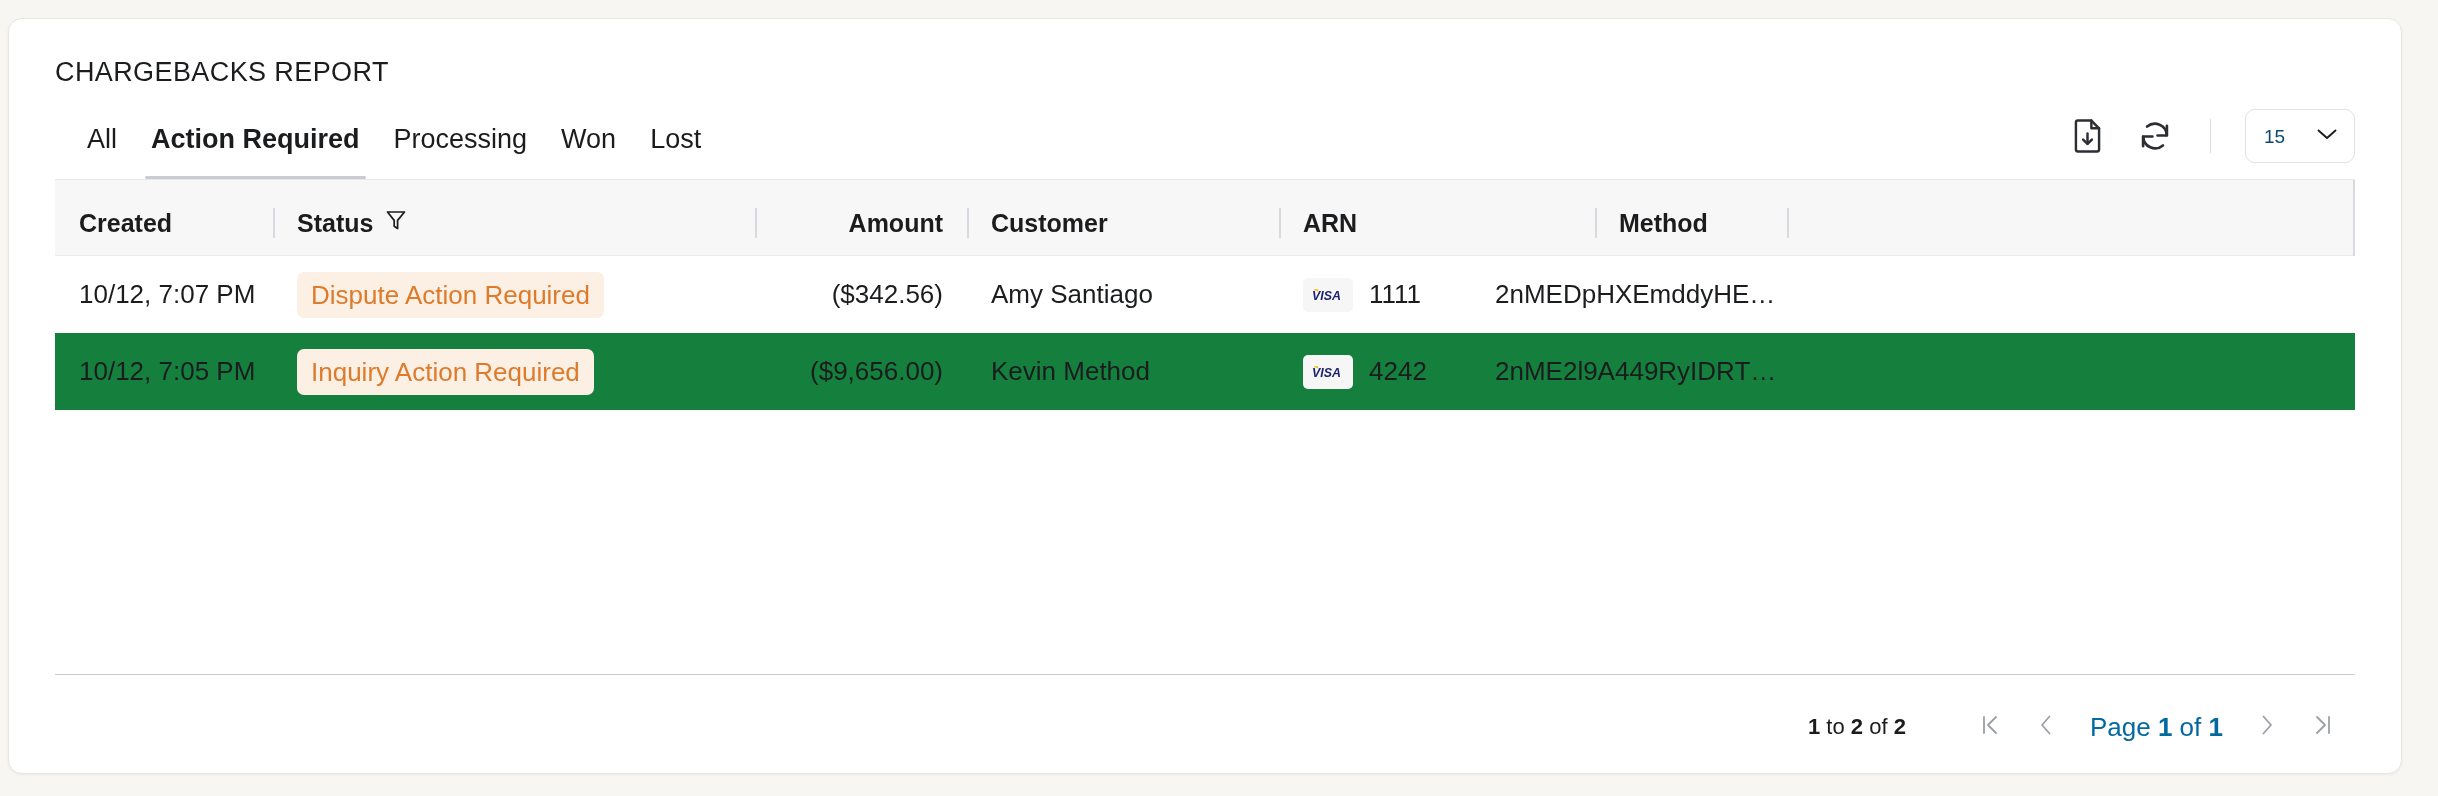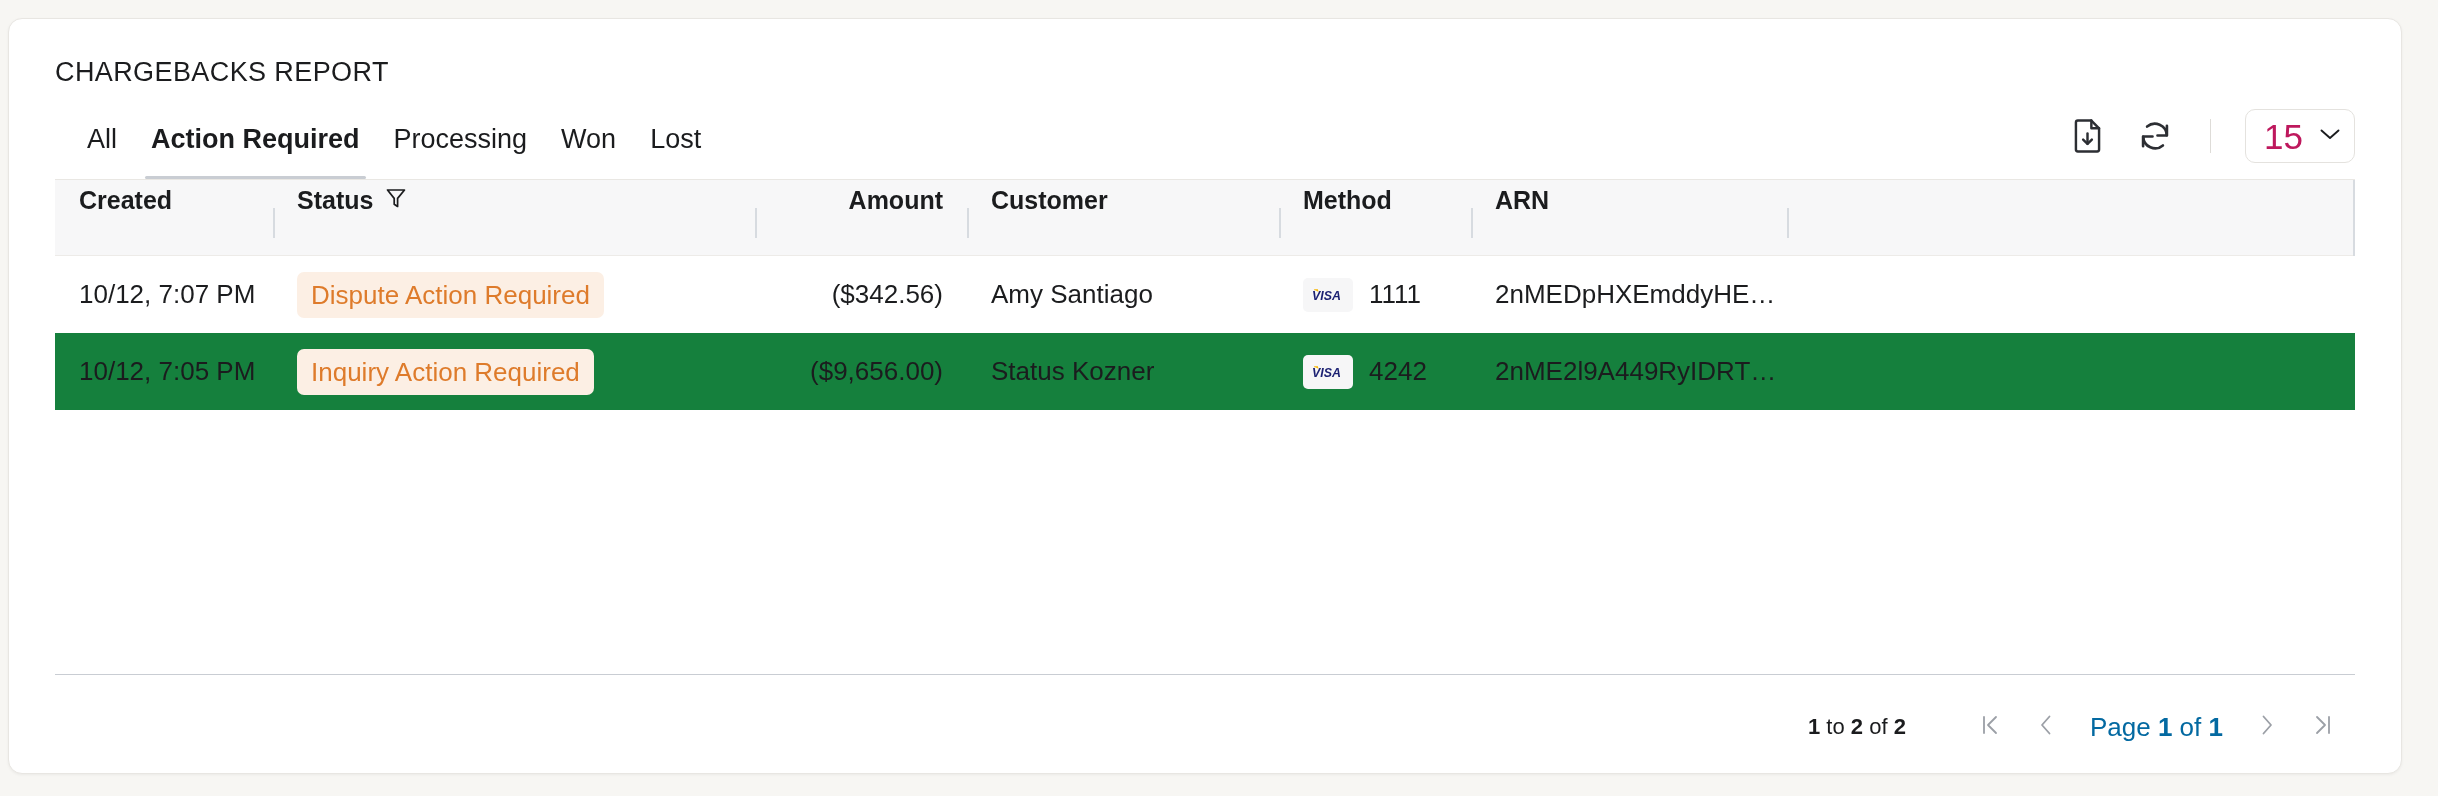--- a/index.html
+++ b/index.html
@@ -105,21 +105,21 @@
     justify-content: space-between;
     gap: 16px;
     width: 110px;
     height: 54px;
     padding: 0 16px 0 18px;
     border: 1px solid #E4E2DE;
     border-radius: 10px;
     background: #FFFFFF;
     cursor: pointer;
   }
-  .page-size-value { font-size: 35px; color: #be185d; line-height: 1; }
+  .page-size-value { font-size: 19px; color: #0c4a6e; line-height: 1; }
 
   
   .table-panel {
     position: relative;
     margin-top: 0;
     border-top: 1px solid #E9E7E3;
     height: 495px;
     overflow: hidden;
   }
 
@@ -130,20 +130,21 @@
     background: #F7F7F8;
     border-bottom: 1px solid #EDEBE8;
   }
 
   .th {
     position: relative;
     font-size: 25px;
     font-weight: 700;
     color: #1B1C1E;
     display: flex;
+    align-items: center;
     gap: 12px;
     height: 100%;
     padding-left: 24px;
     cursor: pointer;
     white-space: nowrap;
     margin-top: 11px;
   }
   .th::before {
     content: "";
     position: absolute;
@@ -332,25 +333,25 @@
               <path d="M2.5 4 H19.5 L12.6 12.4 V20.5 L9.2 18.3 V12.4 Z"></path>
             </svg>
           </span>
         </div>
         <div class="th num c-amount">
           <span>Amount</span>
         </div>
         <div class="th c-customer">
           <span>Customer</span>
         </div>
+        <div class="th c-arn">
+          <span>ARN</span>
+        </div>
         <div class="th c-method">
           <span>Method</span>
-        </div>
-        <div class="th c-arn">
-          <span>ARN</span>
         </div>
         <div class="th c-end"></div>
         <div class="col-edge"></div>
       </div>
 
       <div class="trow">
         <div class="td c-created">10/12, 7:07 PM</div>
         <div class="td c-status">
           <span class="badge">Dispute Action Required</span>
         </div>
@@ -372,21 +373,21 @@
         </div>
         <div class="td c-end"></div>
       </div>
 
       <div class="trow alt">
         <div class="td c-created">10/12, 7:05 PM</div>
         <div class="td c-status">
           <span class="badge">Inquiry Action Required</span>
         </div>
         <div class="td num c-amount">($9,656.00)</div>
-        <div class="td c-customer">Status Kozner</div>
+        <div class="td c-customer">Kevin Method</div>
         <div class="td c-method">
           <span class="method-cell">
             <span class="visa-chip">
               <svg width="40" height="26" viewBox="0 0 40 26">
                 <path d="M6 8.2 C7.4 8.2 9.4 8.6 10.6 10.4 L9.9 7.2 H6.2 Z" fill="#F7B600"></path>
                 <text x="4" y="18.4" font-family="'Liberation Sans',sans-serif" font-size="12.4" font-style="italic" font-weight="bold" fill="#1A1F71">VISA</text>
               </svg>
             </span>
             <span>4242</span>
           </span>

